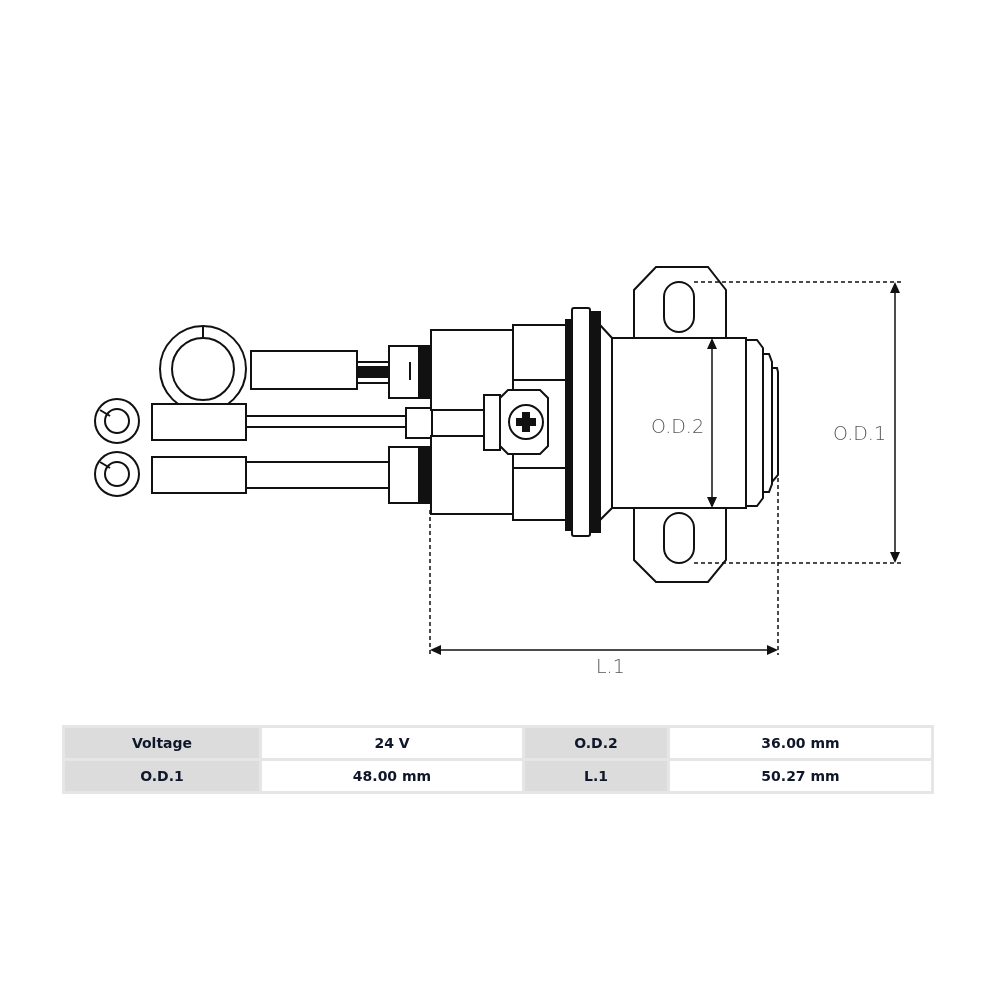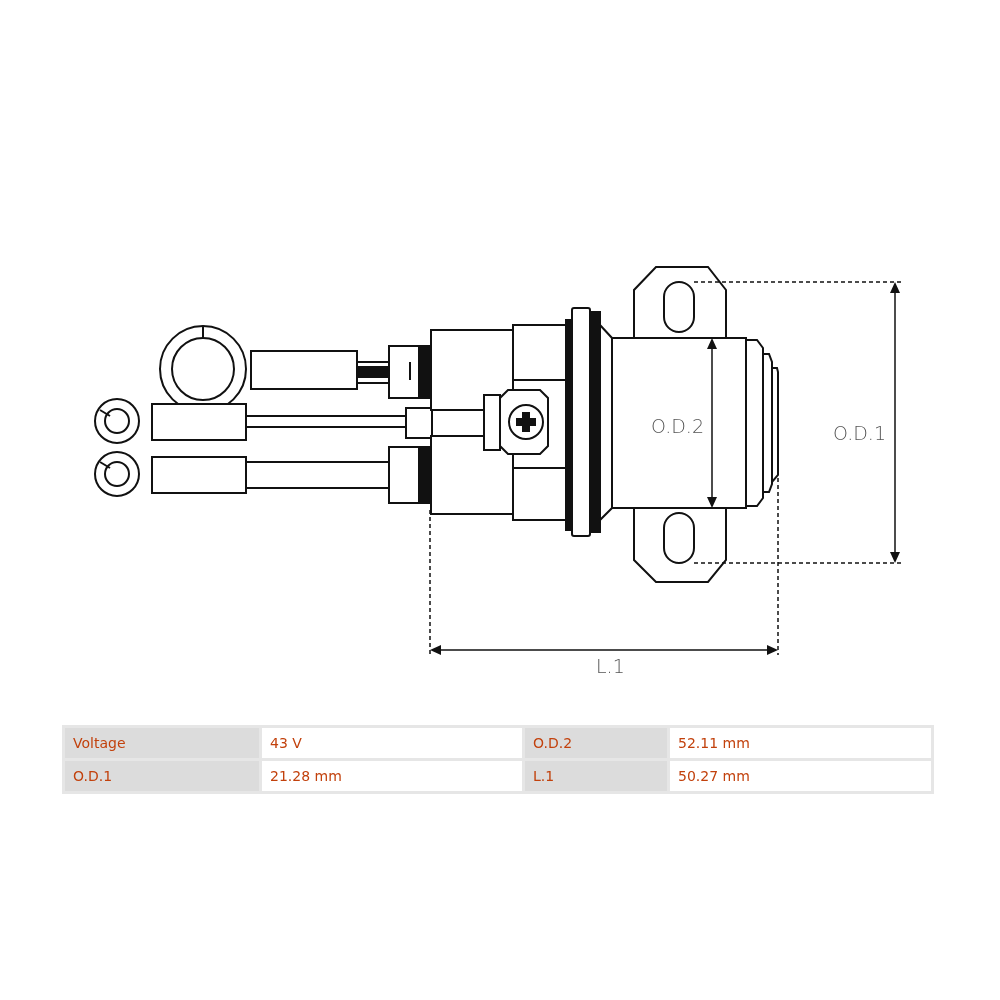--- a/index.html
+++ b/index.html
@@ -1,20 +1,20 @@
 <!DOCTYPE html>
 <html><head>
 <meta charset="utf-8">
 <style>
   html, body { margin:0; padding:0; background:#ffffff; }
   body { width:1000px; height:1000px; position:relative; overflow:hidden; font-family:"DejaVu Sans", sans-serif; }
   #diagram { position:absolute; left:0; top:0; width:1000px; height:700px; }
   .dim-label { font-family:"DejaVu Sans", sans-serif; font-size:19px; fill:#555; font-weight:300; }
   #specs { position:absolute; left:62px; top:725px; width:872px; border-collapse:separate; border-spacing:3px; background:#e6e6e6; }
-  #specs td { height:30px; font-size:14px; color:#c2410c; text-align:left; padding:0 8px; box-sizing:border-box; }
+  #specs td { height:30px; font-size:14px; color:#0f172a; text-align:center; padding:0 8px; box-sizing:border-box;font-weight:bold; }
   #specs td.k { background:#dcdcdc; }
   #specs td.v { background:#ffffff; }
 </style>
 </head>
 <body>
 
 <svg id="diagram" viewBox="0 0 1000 700" width="1000" height="700" xmlns="http://www.w3.org/2000/svg">
   <g fill="#fff" stroke="#111" stroke-width="2">
 
     <g>
@@ -106,24 +106,24 @@
   <rect x="640" y="410" width="68" height="30" fill="#fff"></rect>
   <text class="dim-label" x="651" y="433">O.D.2</text>
   <text class="dim-label" x="833" y="440">O.D.1</text>
   <text class="dim-label" x="596" y="673">L.1</text>
 </svg>
 
 <table id="specs">
   <tbody>
       <tr>
     <td class="k" style="width:194px">Voltage</td>
-    <td class="v" style="width:260px">43 V</td>
+    <td class="v" style="width:260px">24 V</td>
     <td class="k" style="width:142px">O.D.2</td>
-    <td class="v">52.11 mm</td>
+    <td class="v">36.00 mm</td>
   </tr>
   <tr>
     <td class="k">O.D.1</td>
-    <td class="v">21.28 mm</td>
+    <td class="v">48.00 mm</td>
     <td class="k">L.1</td>
     <td class="v">50.27 mm</td>
   </tr>
 </tbody>
   </table>
 
 </body></html>

